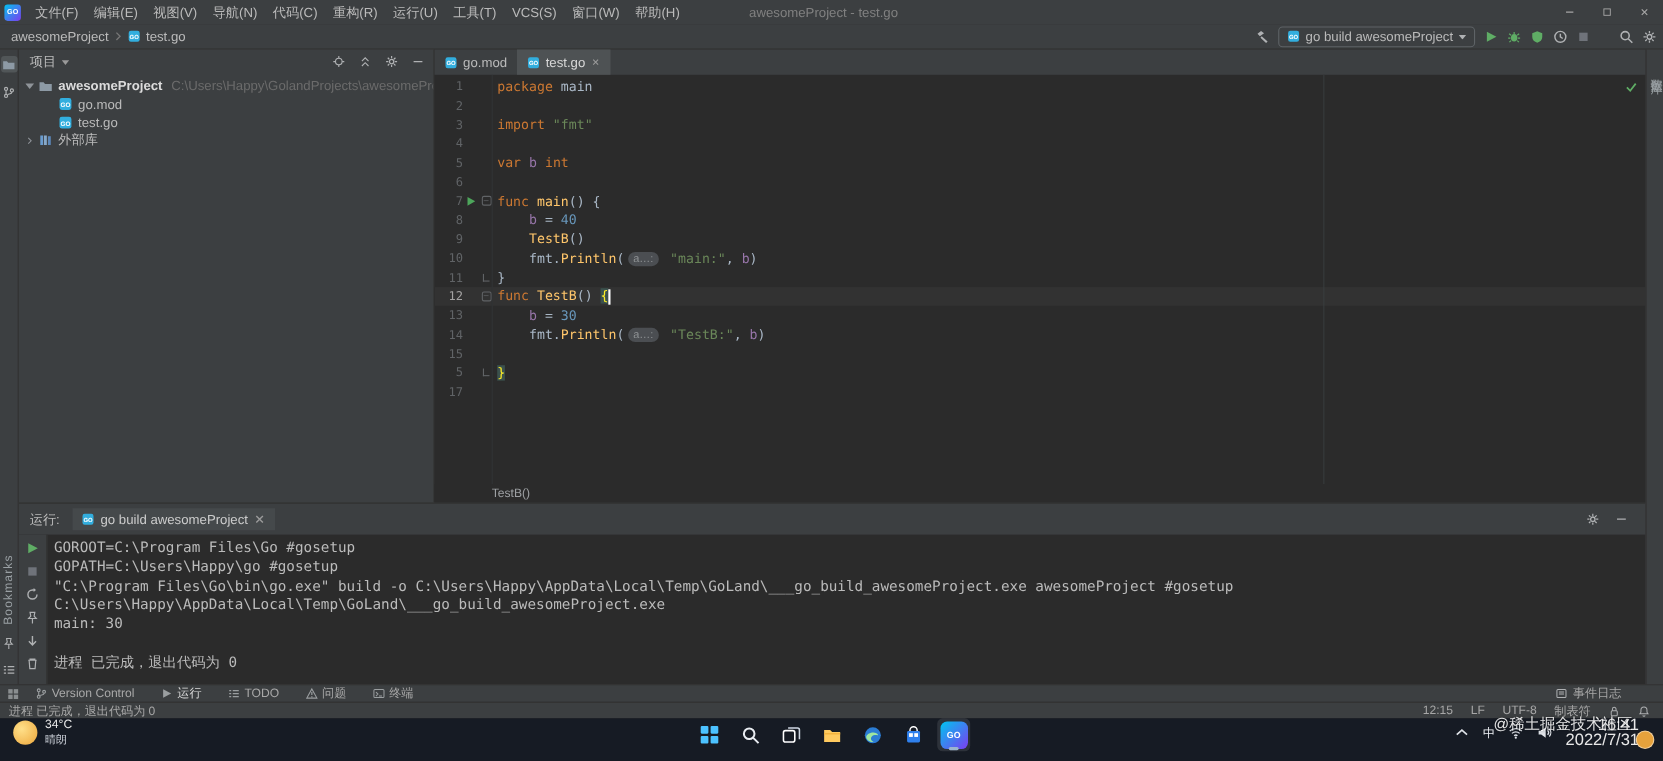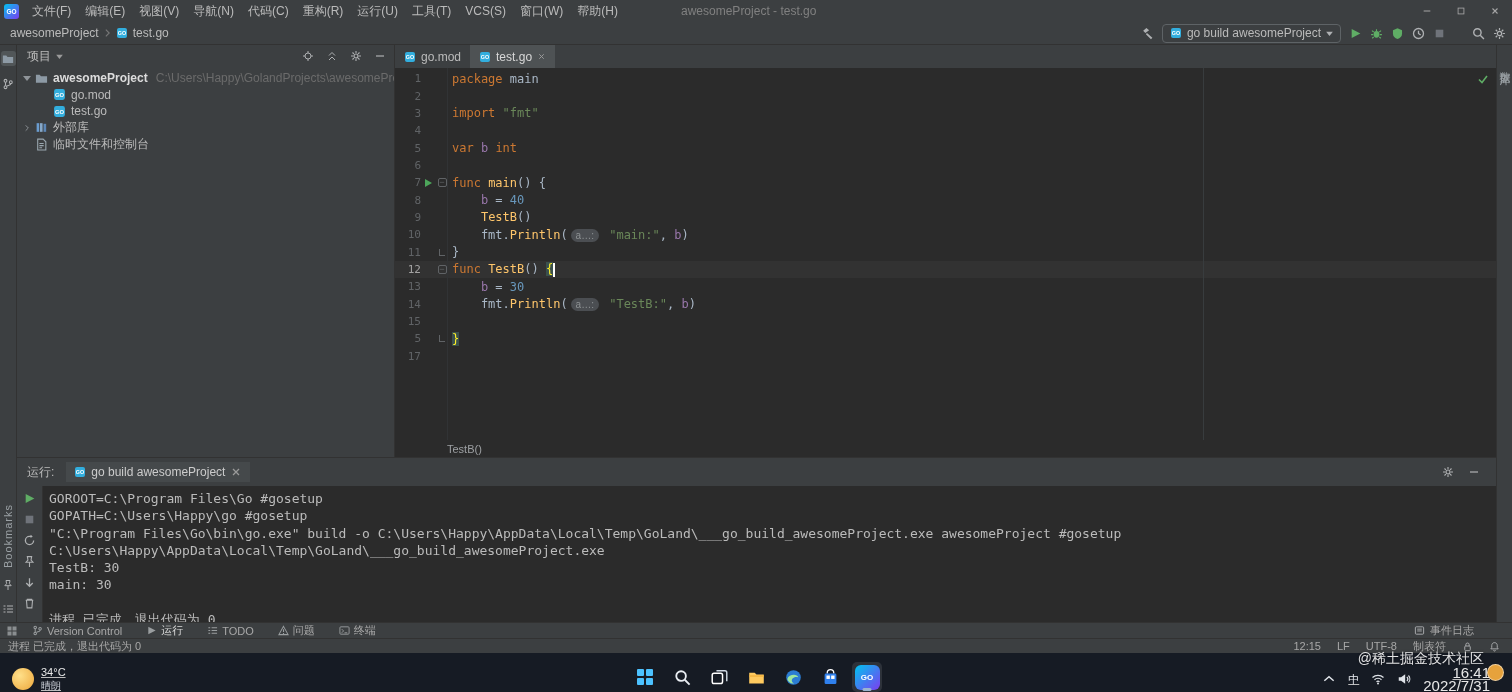--- a/index.html
+++ b/index.html
@@ -130,21 +130,21 @@
   .bb-right{margin-left:auto;display:flex;align-items:center;gap:5px;margin-right:32px;white-space:nowrap;}
   .bb-right .ic{width:11px;height:11px;}
 
   
   .status-bar{height:15px;flex:0 0 15px;background:#3c3f41;border-top:1px solid #323232;
     display:flex;align-items:center;font-size:11px;color:#a7a7a7;padding:0 8px;overflow:hidden;}
   .sb-right{margin-left:auto;display:flex;gap:16px;align-items:center;margin-right:4px;white-space:nowrap;}
   .sb-right .ic{width:11px;height:11px;}
 
   
-  .taskbar{height:39px;flex:0 0 39px;background:#161b24;display:flex;align-items:flex-end;position:relative;text-decoration:underline;}
+  .taskbar{height:39px;flex:0 0 39px;background:#161b24;display:flex;align-items:flex-start;position:relative;}
   .weather{display:flex;align-items:center;gap:7px;padding-left:12px;}
   .weather-icon{width:22px;height:22px;border-radius:50%;
     background:radial-gradient(circle at 35% 35%,#ffe08a,#eda73b);}
   .weather-text{font-size:11px;color:#e8e8e8;line-height:13px;}
   .weather-desc{font-size:10px;color:#c9ced6;}
   .tb-center{position:absolute;left:50%;transform:translateX(-50%);display:flex;gap:7px;align-items:center;}
   .tb-app{width:30px;height:30px;border-radius:5px;display:flex;align-items:center;justify-content:center;position:relative;}
   .tb-app.active{background:rgba(255,255,255,.10);}
   .tb-app.active::after{content:"";position:absolute;bottom:1px;left:50%;transform:translateX(-50%);
     width:9px;height:3px;border-radius:2px;background:#9bb4cf;}
@@ -410,30 +410,20 @@
                 </span>
                 <span class="ic tree-icon">
                   <svg viewBox="0 0 12 12">
                     <rect x="1.5" y="2" width="2.4" height="8" fill="#6a9ccf"></rect>
                     <rect x="4.6" y="2" width="2.4" height="8" fill="#86a8c9"></rect>
                     <rect x="7.9" y="2.6" width="2.4" height="7.4" fill="#5c87b8"></rect>
                   </svg>
                 </span>
                 <span class="tree-label">外部库</span>
               </div>
-              <div class="tree-row" style="padding-left: 6px;">
-                <span class="arrow-spacer"></span>
-                <span class="ic tree-icon">
-                  <svg viewBox="0 0 12 12">
-                    <path d="M2.5 1h5L10 3.5V11H2.5z" fill="none" stroke="#9aa7b0"></path>
-                    <path d="M4 5h4M4 7h4M4 9h2.5" stroke="#9aa7b0"></path>
-                  </svg>
-                </span>
-                <span class="tree-label">临时文件和控制台</span>
-              </div>
             </div>
         </aside>
 
         <section class="editor">
           <div class="tabs">
               <div class="tab">
                 <span class="ic tab-ic">
                   <svg viewBox="0 0 12 12">
                     <rect x="1" y="1" width="10" height="10" rx="2" fill="#32aede"></rect>
                     <text x="6" y="8.4" font-size="5.4" font-weight="bold" fill="#fff" text-anchor="middle" font-family="sans-serif">GO</text>
@@ -643,21 +633,20 @@
                 <svg viewBox="0 0 12 12">
                   <path d="M2.5 3h7M4 3V2h4v1M3.2 3l.6 7h4.4l.6-7" fill="none" stroke="currentColor"></path>
                 </svg>
               </span>
             </div>
           <div class="console">
               <div class="console-line">GOROOT=C:\Program Files\Go #gosetup</div>
               <div class="console-line">GOPATH=C:\Users\Happy\go #gosetup</div>
               <div class="console-line">"C:\Program Files\Go\bin\go.exe" build -o C:\Users\Happy\AppData\Local\Temp\GoLand\___go_build_awesomeProject.exe awesomeProject #gosetup</div>
               <div class="console-line">C:\Users\Happy\AppData\Local\Temp\GoLand\___go_build_awesomeProject.exe</div>
-              <div class="console-line">TestB: 30</div>
               <div class="console-line">main: 30</div>
               <div class="console-line"></div>
               <div class="console-line">进程 已完成，退出代码为 0</div>
             </div>
         </div>
       </section>
     </div>
 
     <div class="stripe stripe-right">
       <div class="sr-top">

